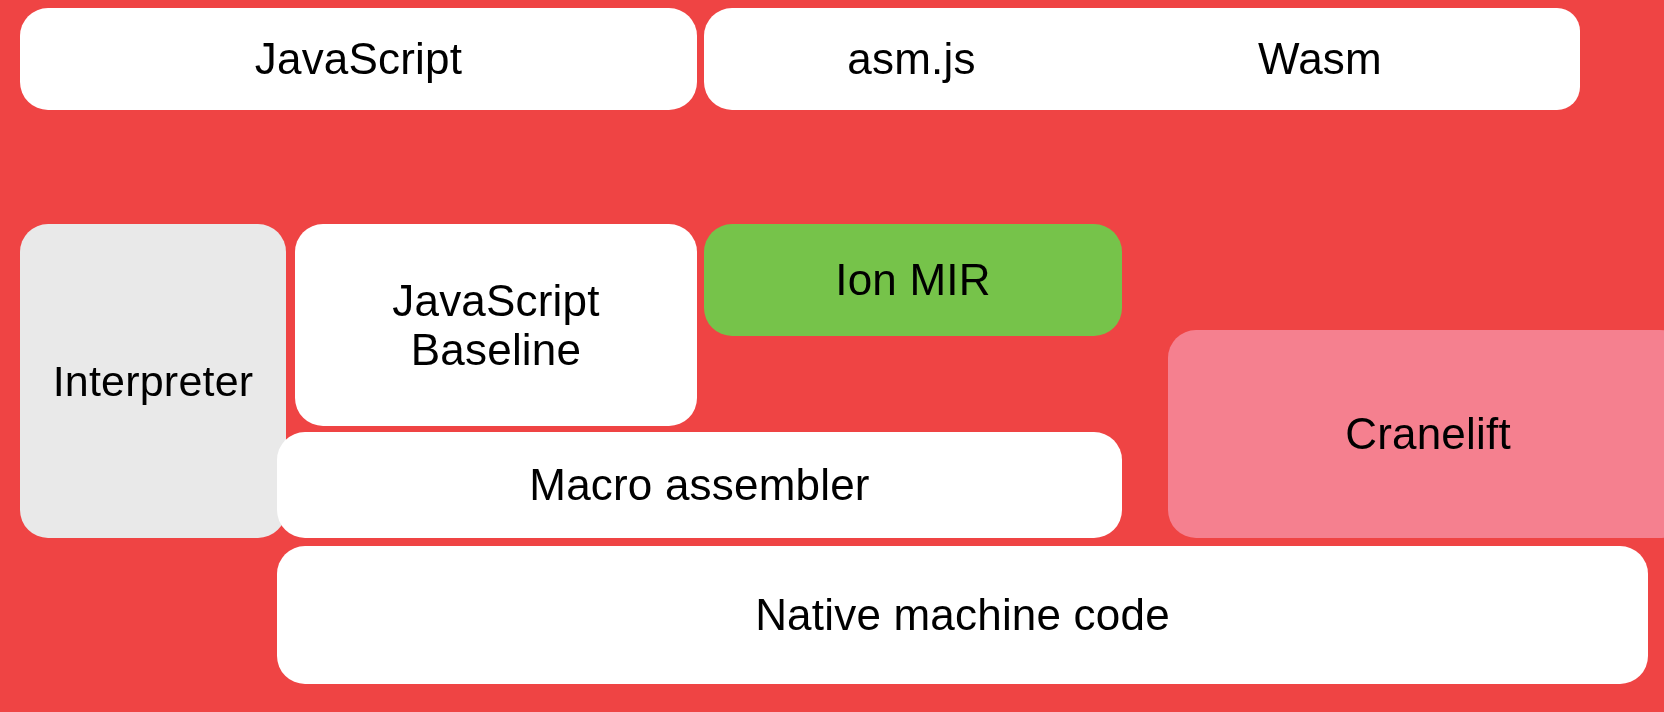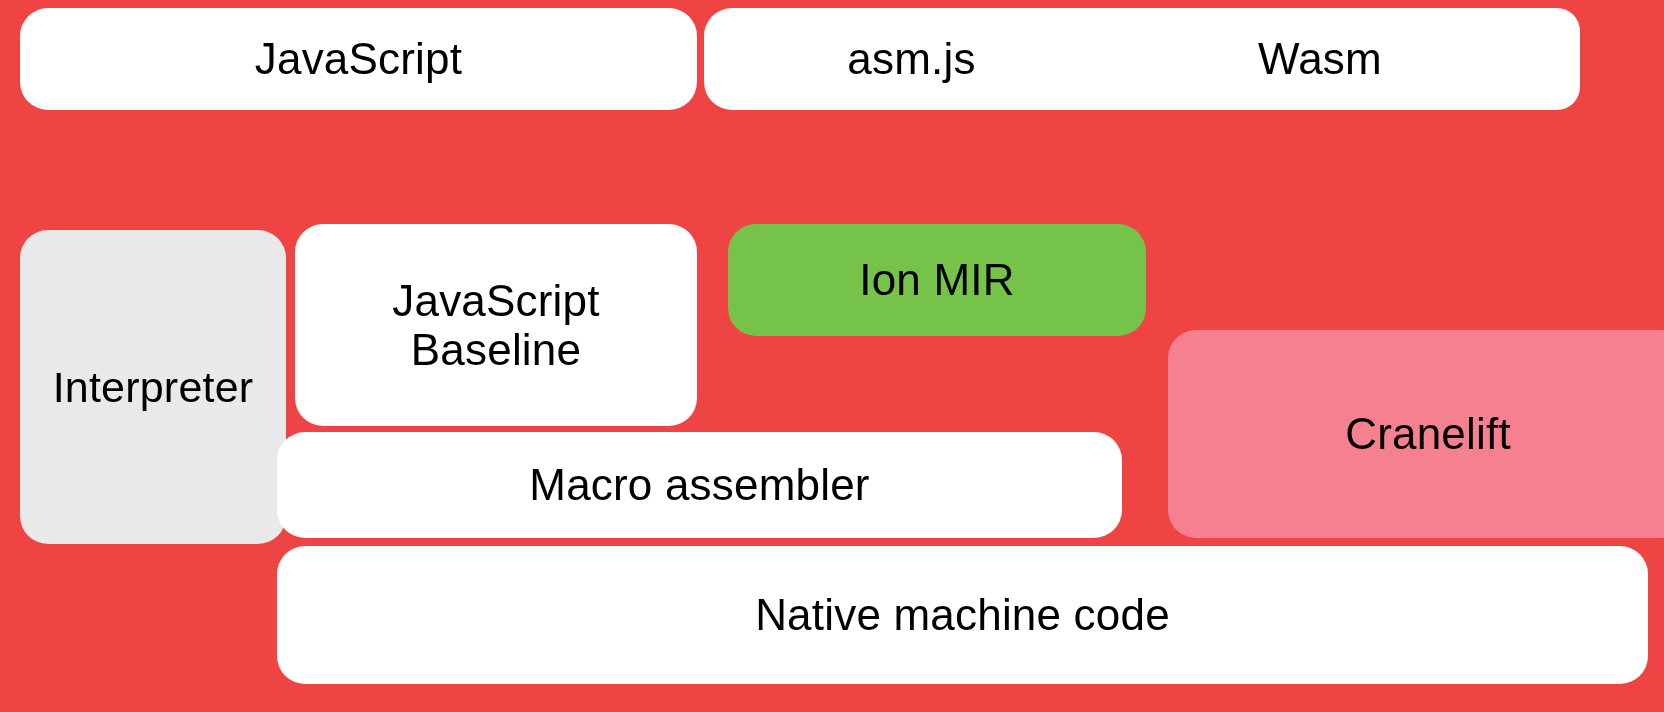--- a/index.html
+++ b/index.html
@@ -24,37 +24,37 @@
     text-align: center;
     border-radius: 28px;
     color: #000000;
     font-size: 44px;
     line-height: 1.12;
     letter-spacing: 0.2px;
     white-space: pre-line;
     padding: 0 10px;
   }
   .fill-white   { background: #FFFFFF; }
-  .fill-gray    { background: #E9E9E9; margin-top: 6px; }
+  .fill-gray    { background: #E9E9E9; }
   .fill-green   { background: #76C34A; }
   .fill-pink    { background: #F5808F; margin-left: 40px; }
 
   
   .n-javascript      { left: 20px;   top: 8px;   width: 677px;  height: 102px; }
   .n-asmjs           { left: 704px;  top: 8px;   width: 417px;  height: 102px; padding-left: 8px; }
   .n-wasm            { left: 1060px; top: 8px;   width: 520px;  height: 102px; border-radius: 23px; }
 
   
   .n-js-bytecode     { left: 20px;   top: 118px; width: 950px;  height: 96px;  }
   .n-baldrmonkey     { left: 978px;  top: 118px; width: 358px;  height: 96px;  }
 
   
   .n-interpreter     { left: 20px;   top: 224px; width: 266px;  height: 314px; font-size: 43px; }
   .n-js-baseline     { left: 295px;  top: 224px; width: 402px;  height: 202px; }
-  .n-ion-mir         { left: 728px;  top: 224px; width: 418px;  height: 112px; }
+  .n-ion-mir         { left: 704px;  top: 224px; width: 418px;  height: 112px; }
   .n-ion-lir         { left: 704px;  top: 344px; width: 418px;  height: 80px;  }
   .n-macro-assembler { left: 277px;  top: 432px; width: 845px;  height: 106px; }
   .n-cranelift       { left: 1128px; top: 330px; width: 520px;  height: 208px; }
   .n-native-code     { left: 277px;  top: 546px; width: 1371px; height: 138px; }
 </style>
 </head>
 <body>
 
 <div id="stage">
 

